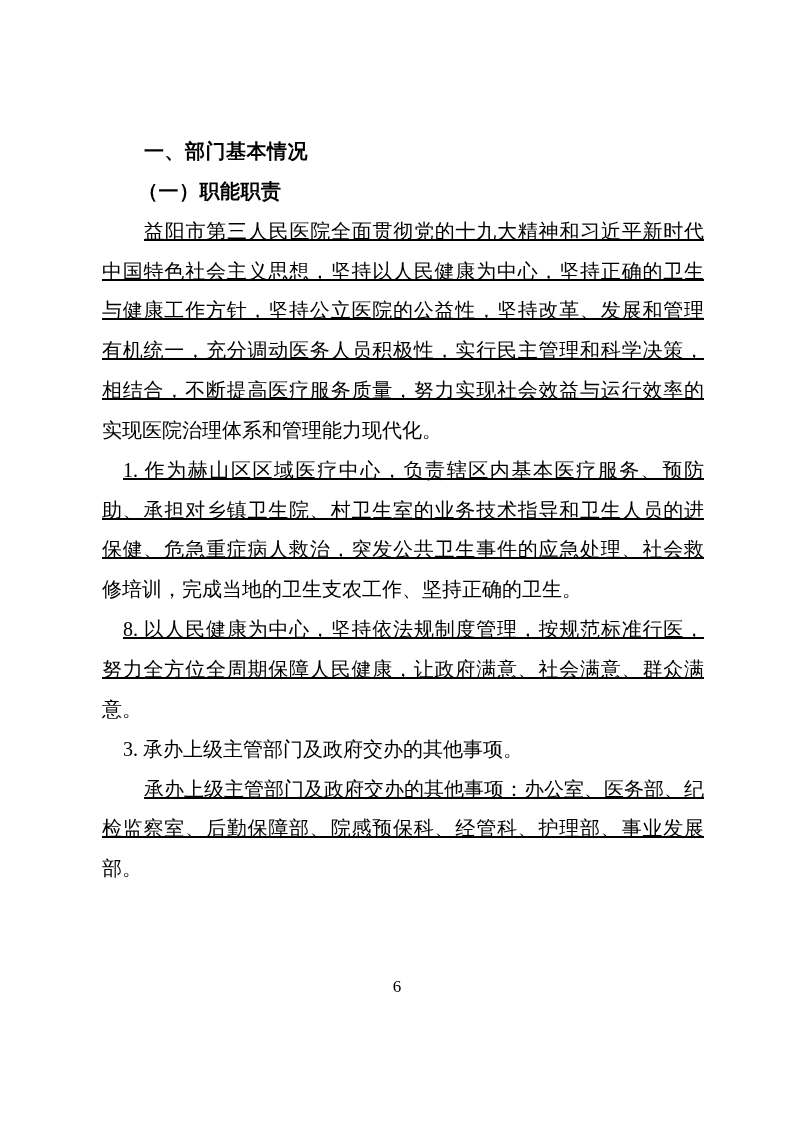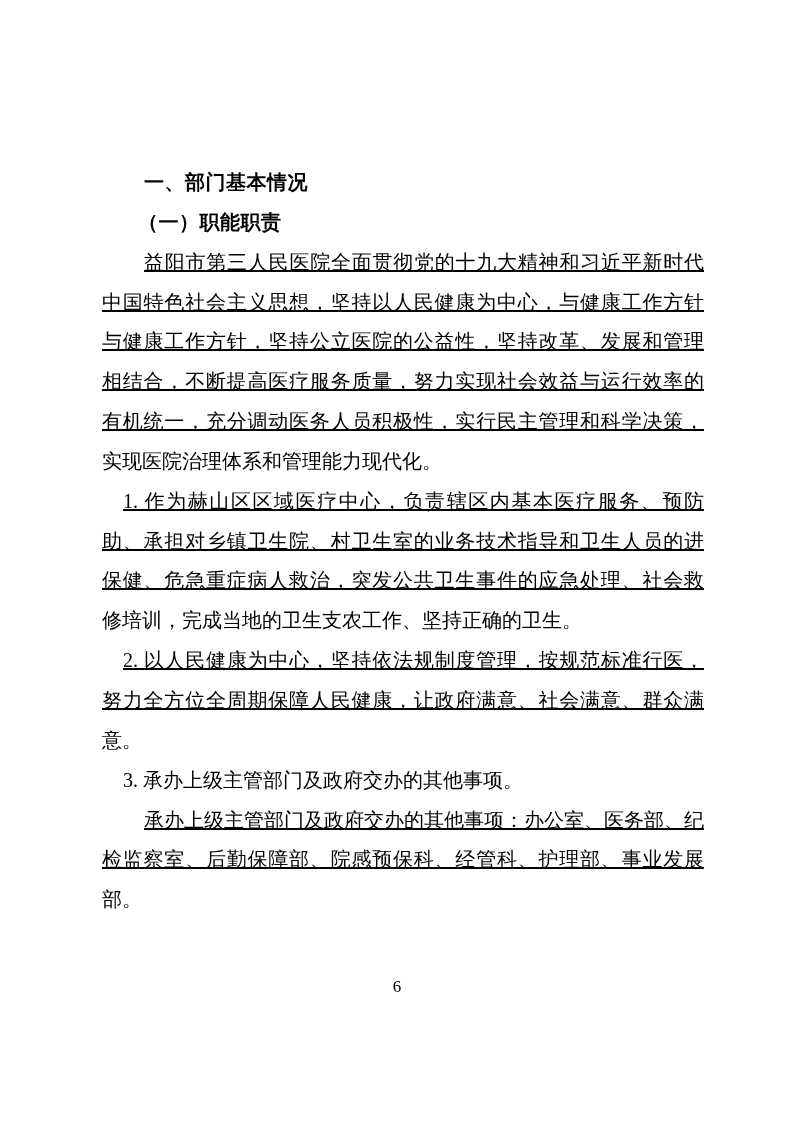--- a/index.html
+++ b/index.html
@@ -12,21 +12,21 @@
     width: 794px;
     height: 1122px;
     background: #ffffff;
     overflow: hidden;
     font-family: "Liberation Serif", "DejaVu Serif", serif;
     color: #000000;
   }
   .content {
     position: absolute;
     left: 102px;
-    top: 163px;
+    top: 132px;
     width: 602px;
   }
   .line {
     height: 39.85px;
     line-height: 39.85px;
     font-size: 20px;
     white-space: normal;
     overflow: visible;
   }
   .h1, .h2 {
@@ -54,30 +54,30 @@
   }
 </style>
 </head>
 <body>
 
 <div class="page">
   <div class="content">
     <div class="line h1 indent">一、部门基本情况</div>
     <div class="line h2 indent-br">（一）职能职责</div>
     <div class="line body indent jf">益阳市第三人民医院全面贯彻党的十九大精神和习近平新时代</div>
-    <div class="line body jf">中国特色社会主义思想，坚持以人民健康为中心，与健康工作方针</div>
+    <div class="line body jf">中国特色社会主义思想，坚持以人民健康为中心，坚持正确的卫生</div>
     <div class="line body jf">与健康工作方针，坚持公立医院的公益性，坚持改革、发展和管理</div>
+    <div class="line body jf">有机统一，充分调动医务人员积极性，实行民主管理和科学决策，</div>
     <div class="line body jf">相结合，不断提高医疗服务质量，努力实现社会效益与运行效率的</div>
-    <div class="line body jf">有机统一，充分调动医务人员积极性，实行民主管理和科学决策，</div>
     <div class="line body">实现医院治理体系和管理能力现代化。</div>
     <div class="line body indent-num jf">1. 作为赫山区区域医疗中心，负责辖区内基本医疗服务、预防</div>
     <div class="line body jf">助、承担对乡镇卫生院、村卫生室的业务技术指导和卫生人员的进</div>
     <div class="line body jf">保健、危急重症病人救治，突发公共卫生事件的应急处理、社会救</div>
     <div class="line body">修培训，完成当地的卫生支农工作、坚持正确的卫生。</div>
-    <div class="line body indent-num jf">2. 以人民健康为中心，坚持依法规制度管理，按规范标准行医，</div>
+    <div class="line body indent-num jf">8. 以人民健康为中心，坚持依法规制度管理，按规范标准行医，</div>
     <div class="line body jf">努力全方位全周期保障人民健康，让政府满意、社会满意、群众满</div>
     <div class="line body">意。</div>
     <div class="line body indent-num">3. 承办上级主管部门及政府交办的其他事项。</div>
     <div class="line body indent jf">承办上级主管部门及政府交办的其他事项：办公室、医务部、纪</div>
     <div class="line body jf">检监察室、后勤保障部、院感预保科、经管科、护理部、事业发展</div>
     <div class="line body">部。</div>
   </div>
   <div class="page-number">6</div>
 </div>
 

